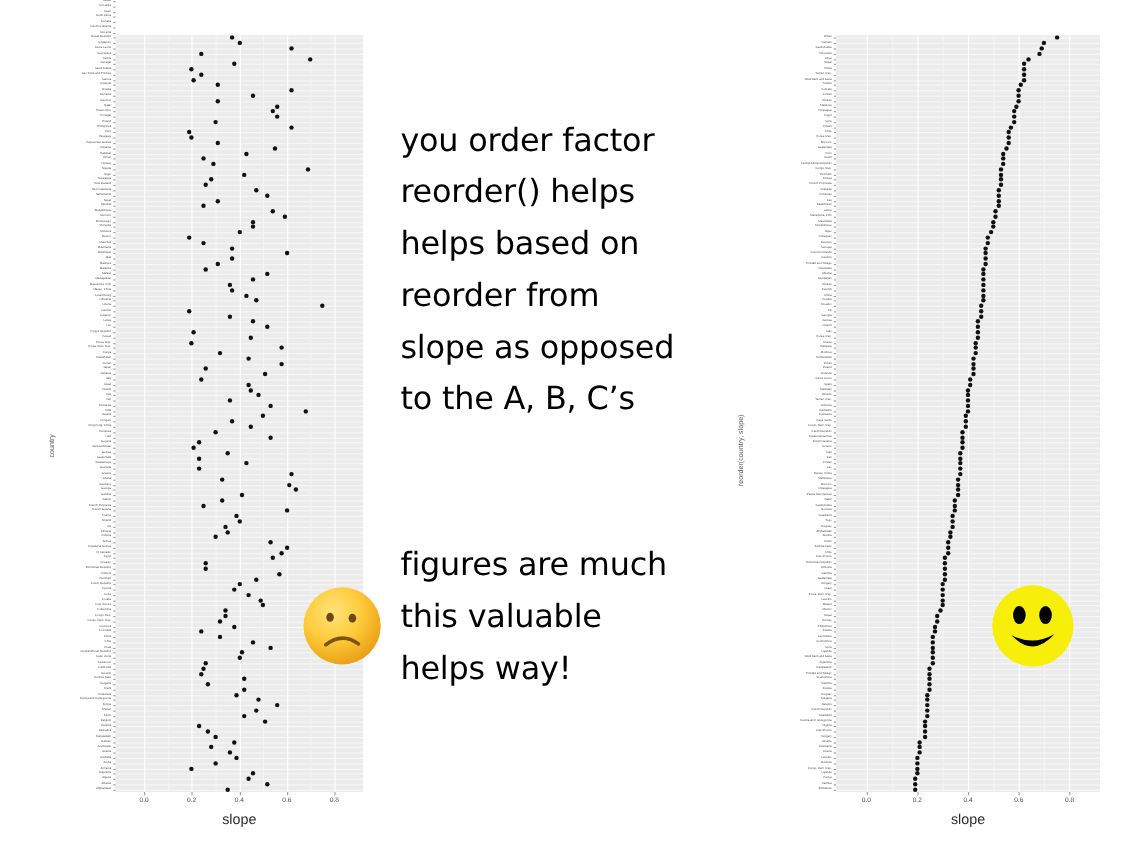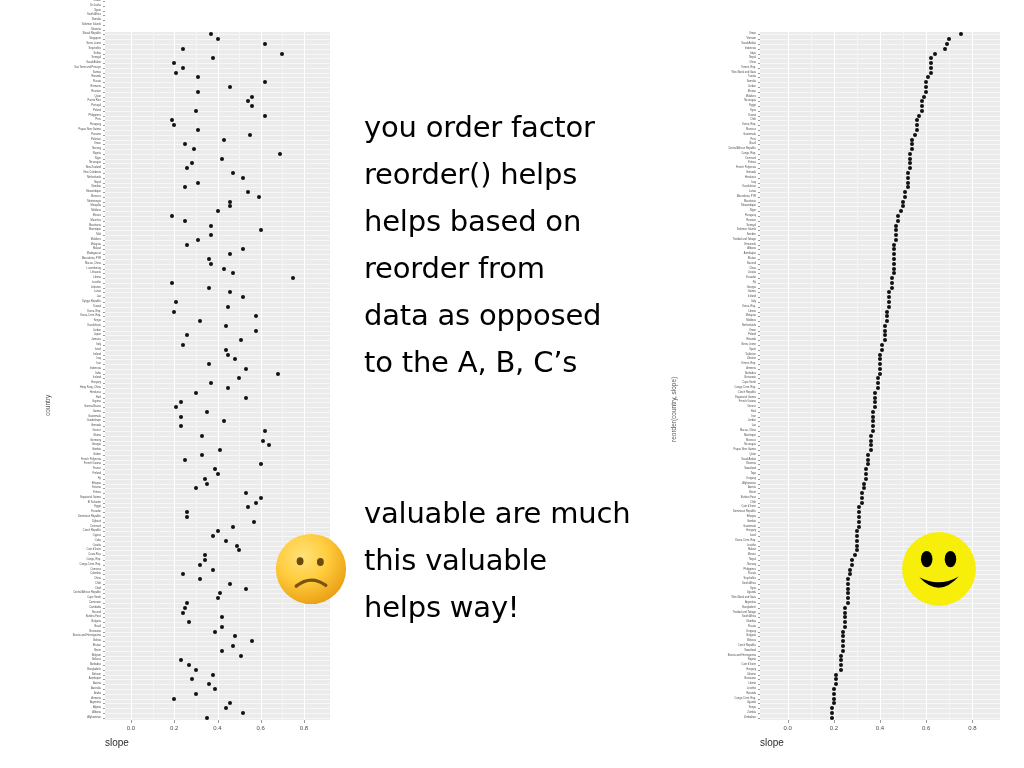--- a/index.html
+++ b/index.html
@@ -43,23 +43,23 @@
   .xticklabel{
     position:absolute;
     font-size:6px;
     color:#4d4d4d;
     transform:translateX(-50%);
     white-space:nowrap;
   }
   .xtickmark{position:absolute;width:1px;height:3px;background:#9a9a9a;}
   .axis-title-x{
     position:absolute;
-    font-size:10px;
+    font-size:13px;
     color:#2b2b2b;
-    text-align:left;
+    text-align:center;
     white-space:nowrap;
   }
   .axis-title-y{
     position:absolute;
     font-size:6.5px;
     color:#555555;
     white-space:nowrap;
     transform-origin:0 0;
     transform:rotate(-90deg);
   }
@@ -1309,26 +1309,26 @@
       <div class="ytickmark" style="left: 95.5px; top: 21.94px;"></div>
       <div class="ytickmark" style="left: 95.5px; top: 17.17px;"></div>
       <div class="ytickmark" style="left: 95.5px; top: 12.39px;"></div>
     </div>
 
   <div class="textblock" id="text-p1" style="left:364px;top:104px;">
       <span class="line">you order factor</span>
       <span class="line">reorder() helps</span>
       <span class="line">helps based on</span>
       <span class="line">reorder from</span>
-      <span class="line">data as opposed</span>
+      <span class="line">slope as opposed</span>
       <span class="line">to the A, B, C’s</span>
     </div>
 
   <div class="textblock" id="text-p2" style="left:364px;top:490px;">
-      <span class="line">valuable are much</span>
+      <span class="line">figures are much</span>
       <span class="line">this valuable</span>
       <span class="line">helps way!</span>
     </div>
 
   <div class="face" id="sad-face" style="left:272px;top:530px;width:78px;height:78px;">
     <svg width="78" height="78" viewBox="0 0 100 100" aria-hidden="true">
       <defs>
         <radialGradient id="sadgrad" cx="38%" cy="32%" r="75%">
           <stop offset="0%" stop-color="#ffe27a"></stop>
           <stop offset="48%" stop-color="#ffcc3d"></stop>

